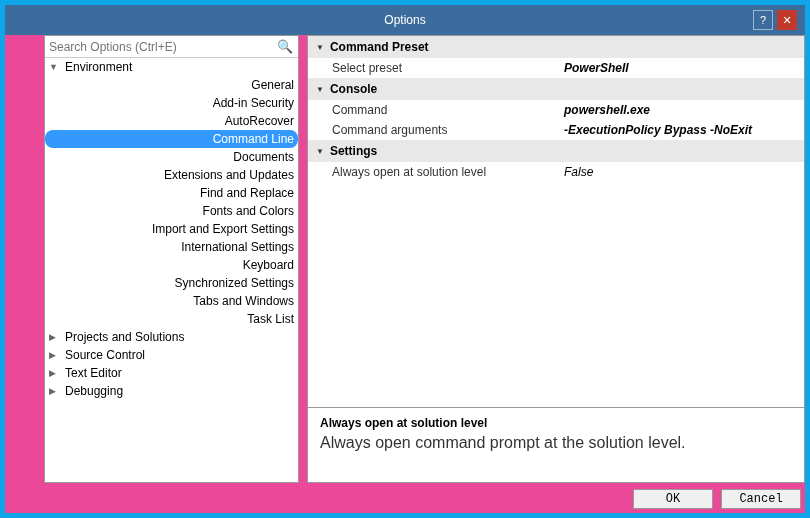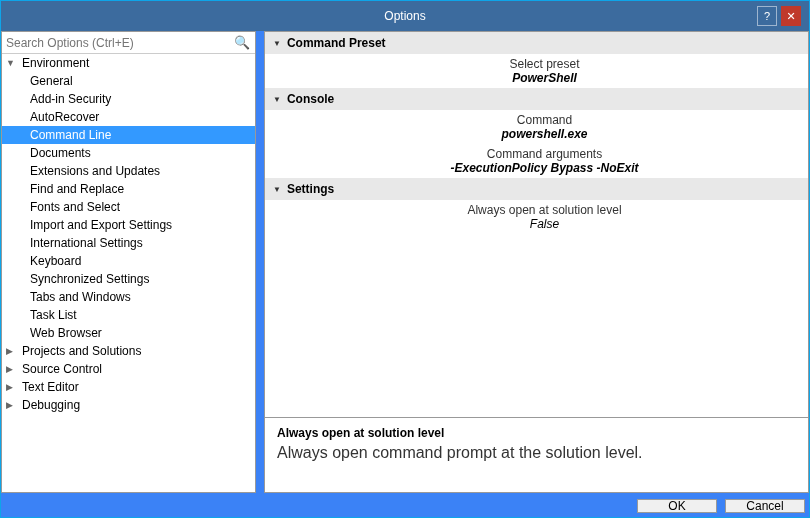--- a/index.html
+++ b/index.html
@@ -10,22 +10,22 @@
       display: flex;
       align-items: center;
       justify-content: center;
       width: 810px;
       height: 518px;
       overflow: hidden;
     }
     .dialog {
       width: 810px;
       height: 518px;
-      background: #3b82f6;
-      border: 1px solid #0ea5e9;
+      background: #ec4899;
+      border: 5px solid #0ea5e9;
       box-shadow: 2px 2px 8px rgba(0,0,0,0.4);
       display: flex;
       flex-direction: column;
     }
     .title-bar {
       background: #3c6b9e;
       color: white;
       display: flex;
       align-items: center;
       justify-content: space-between;
@@ -62,20 +62,21 @@
     .title-btn.help {
       border: 1px solid rgba(255,255,255,0.5);
       background: transparent;
     }
     .dialog-body {
       display: flex;
       flex-direction: column;
       flex: 1;
       overflow: hidden;
       padding: 0;
+      margin-left: 39px;
     }
     .dialog-content {
       display: flex;
       flex: 1;
       gap: 8px;
       overflow: hidden;
     }
     .left-panel {
       width: 255px;
       display: flex;
@@ -121,35 +122,37 @@
     .tree-item {
       display: flex;
       align-items: center;
       padding: 2px 4px;
       cursor: pointer;
       white-space: nowrap;
     }
     .tree-item.selected {
       background: #3399ff;
       color: white;
+      border-radius: 8px;
     }
     .tree-item.parent {
       font-weight: normal;
     }
     .tree-item .arrow {
       width: 16px;
       font-size: 9px;
       color: #666;
       flex-shrink: 0;
     }
     .tree-item .label {
       flex: 1;
     }
     .tree-child {
       padding-left: 28px;
+      text-align: right;
     }
     .right-panel {
       flex: 1;
       display: flex;
       flex-direction: column;
       gap: 0;
       overflow: hidden;
     }
     .settings-panel {
       flex: 1;
@@ -168,21 +171,20 @@
     .settings-section-header .tri {
       font-size: 8px;
       margin-right: 6px;
       color: #333;
     }
     .settings-row {
       display: flex;
       align-items: center;
       padding: 3px 8px 3px 24px;
       border-bottom: none;
-      flex-direction: column;
     }
     .settings-row .key {
       flex: 1;
       color: #333;
     }
     .settings-row .value {
       flex: 1;
       font-weight: bold;
       color: #000;
       font-style: italic;
@@ -206,25 +208,25 @@
     }
     .dialog-footer {
       display: flex;
       justify-content: flex-end;
       align-items: center;
       padding: 6px 4px 4px 4px;
       gap: 8px;
     }
     .footer-btn {
       width: 80px;
-      height: 14px;
+      height: 20px;
       border: 1px solid #999;
       background: #f0f0f0;
       font-size: 12px;
-      font-family: Liberation Sans, sans-serif;
+      font-family: Liberation Mono, monospace;
       cursor: pointer;
       display: flex;
       align-items: center;
       justify-content: center;
     }
     .footer-btn.primary {
       background: #f0f0f0;
     }
   </style>
 </head>
@@ -271,42 +273,39 @@
           <div class="tree-item tree-child">
             <span class="label">Documents</span>
           </div>
           <div class="tree-item tree-child">
             <span class="label">Extensions and Updates</span>
           </div>
           <div class="tree-item tree-child">
             <span class="label">Find and Replace</span>
           </div>
           <div class="tree-item tree-child">
-            <span class="label">Fonts and Select</span>
+            <span class="label">Fonts and Colors</span>
           </div>
           <div class="tree-item tree-child">
             <span class="label">Import and Export Settings</span>
           </div>
           <div class="tree-item tree-child">
             <span class="label">International Settings</span>
           </div>
           <div class="tree-item tree-child">
             <span class="label">Keyboard</span>
           </div>
           <div class="tree-item tree-child">
             <span class="label">Synchronized Settings</span>
           </div>
           <div class="tree-item tree-child">
             <span class="label">Tabs and Windows</span>
           </div>
           <div class="tree-item tree-child">
             <span class="label">Task List</span>
-          </div>
-          <div class="tree-item tree-child">
-            <span class="label">Web Browser</span>
           </div>
 
           <div class="tree-item parent">
             <span class="arrow">▶</span>
             <span class="label">Projects and Solutions</span>
           </div>
           <div class="tree-item parent">
             <span class="arrow">▶</span>
             <span class="label">Source Control</span>
           </div>

